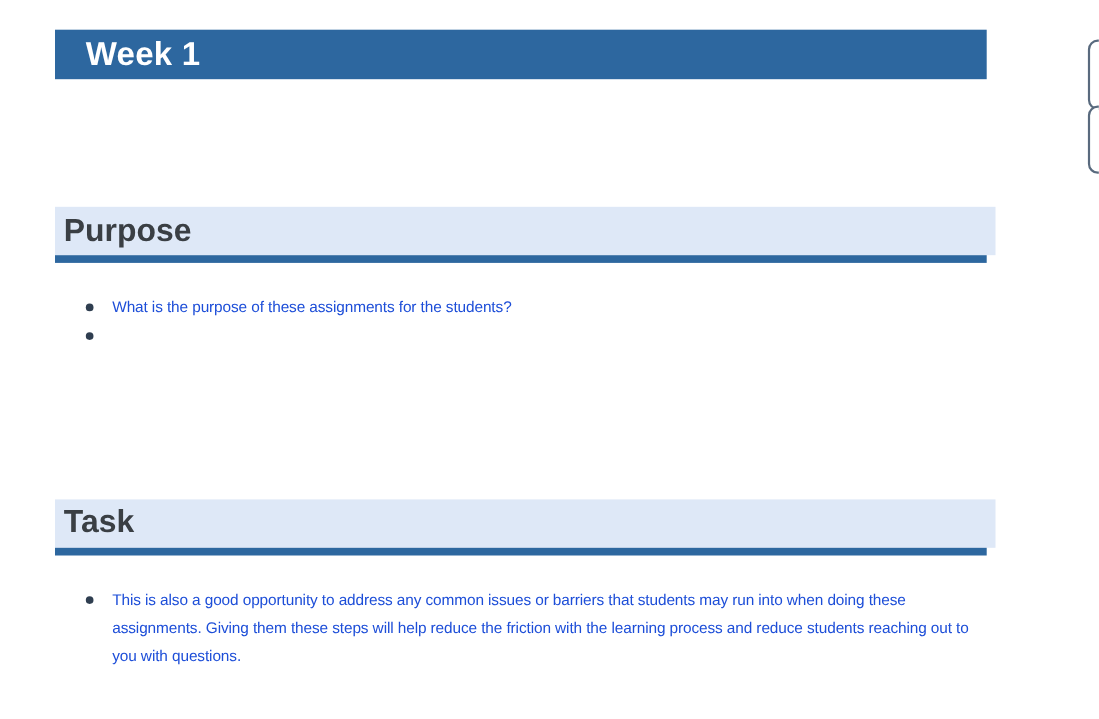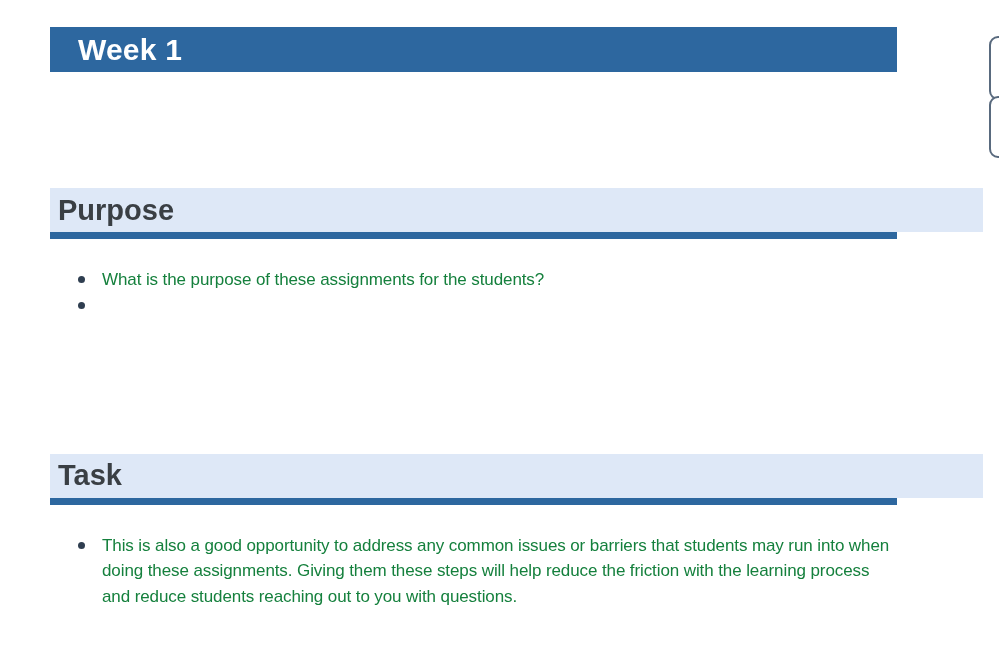--- a/index.html
+++ b/index.html
@@ -58,21 +58,21 @@
     color: #ffffff;
     font-size: 30px;
     font-weight: bold;
     line-height: 1;
     letter-spacing: .2px;
   }
 
   
   .section { width: 847px; }
   .section-head {
-    width: 933px;
+    width: 855px;
     height: 44px;
     background: #dee8f7;
     display: flex;
     align-items: center;
     padding-left: 8px;
   }
   .section-head-title {
     color: #3a3f44;
     font-size: 29px;
     font-weight: bold;
@@ -91,22 +91,22 @@
   .bullets {
     margin: 0;
     padding: 0;
     list-style: none;
     padding-top: 28px;
   }
   .bullet-item {
     position: relative;
     padding-left: 52px;
     margin-bottom: 0;
-    color: #15803d;
-    font-size: 17px;
+    color: #1d4ed8;
+    font-size: 14px;
     line-height: 25.5px;
     letter-spacing: -0.1px;
   }
   .bullet-dot {
     position: absolute;
     left: 28px;
     top: 9px;
     width: 7px;
     height: 7px;
     border-radius: 50%;

